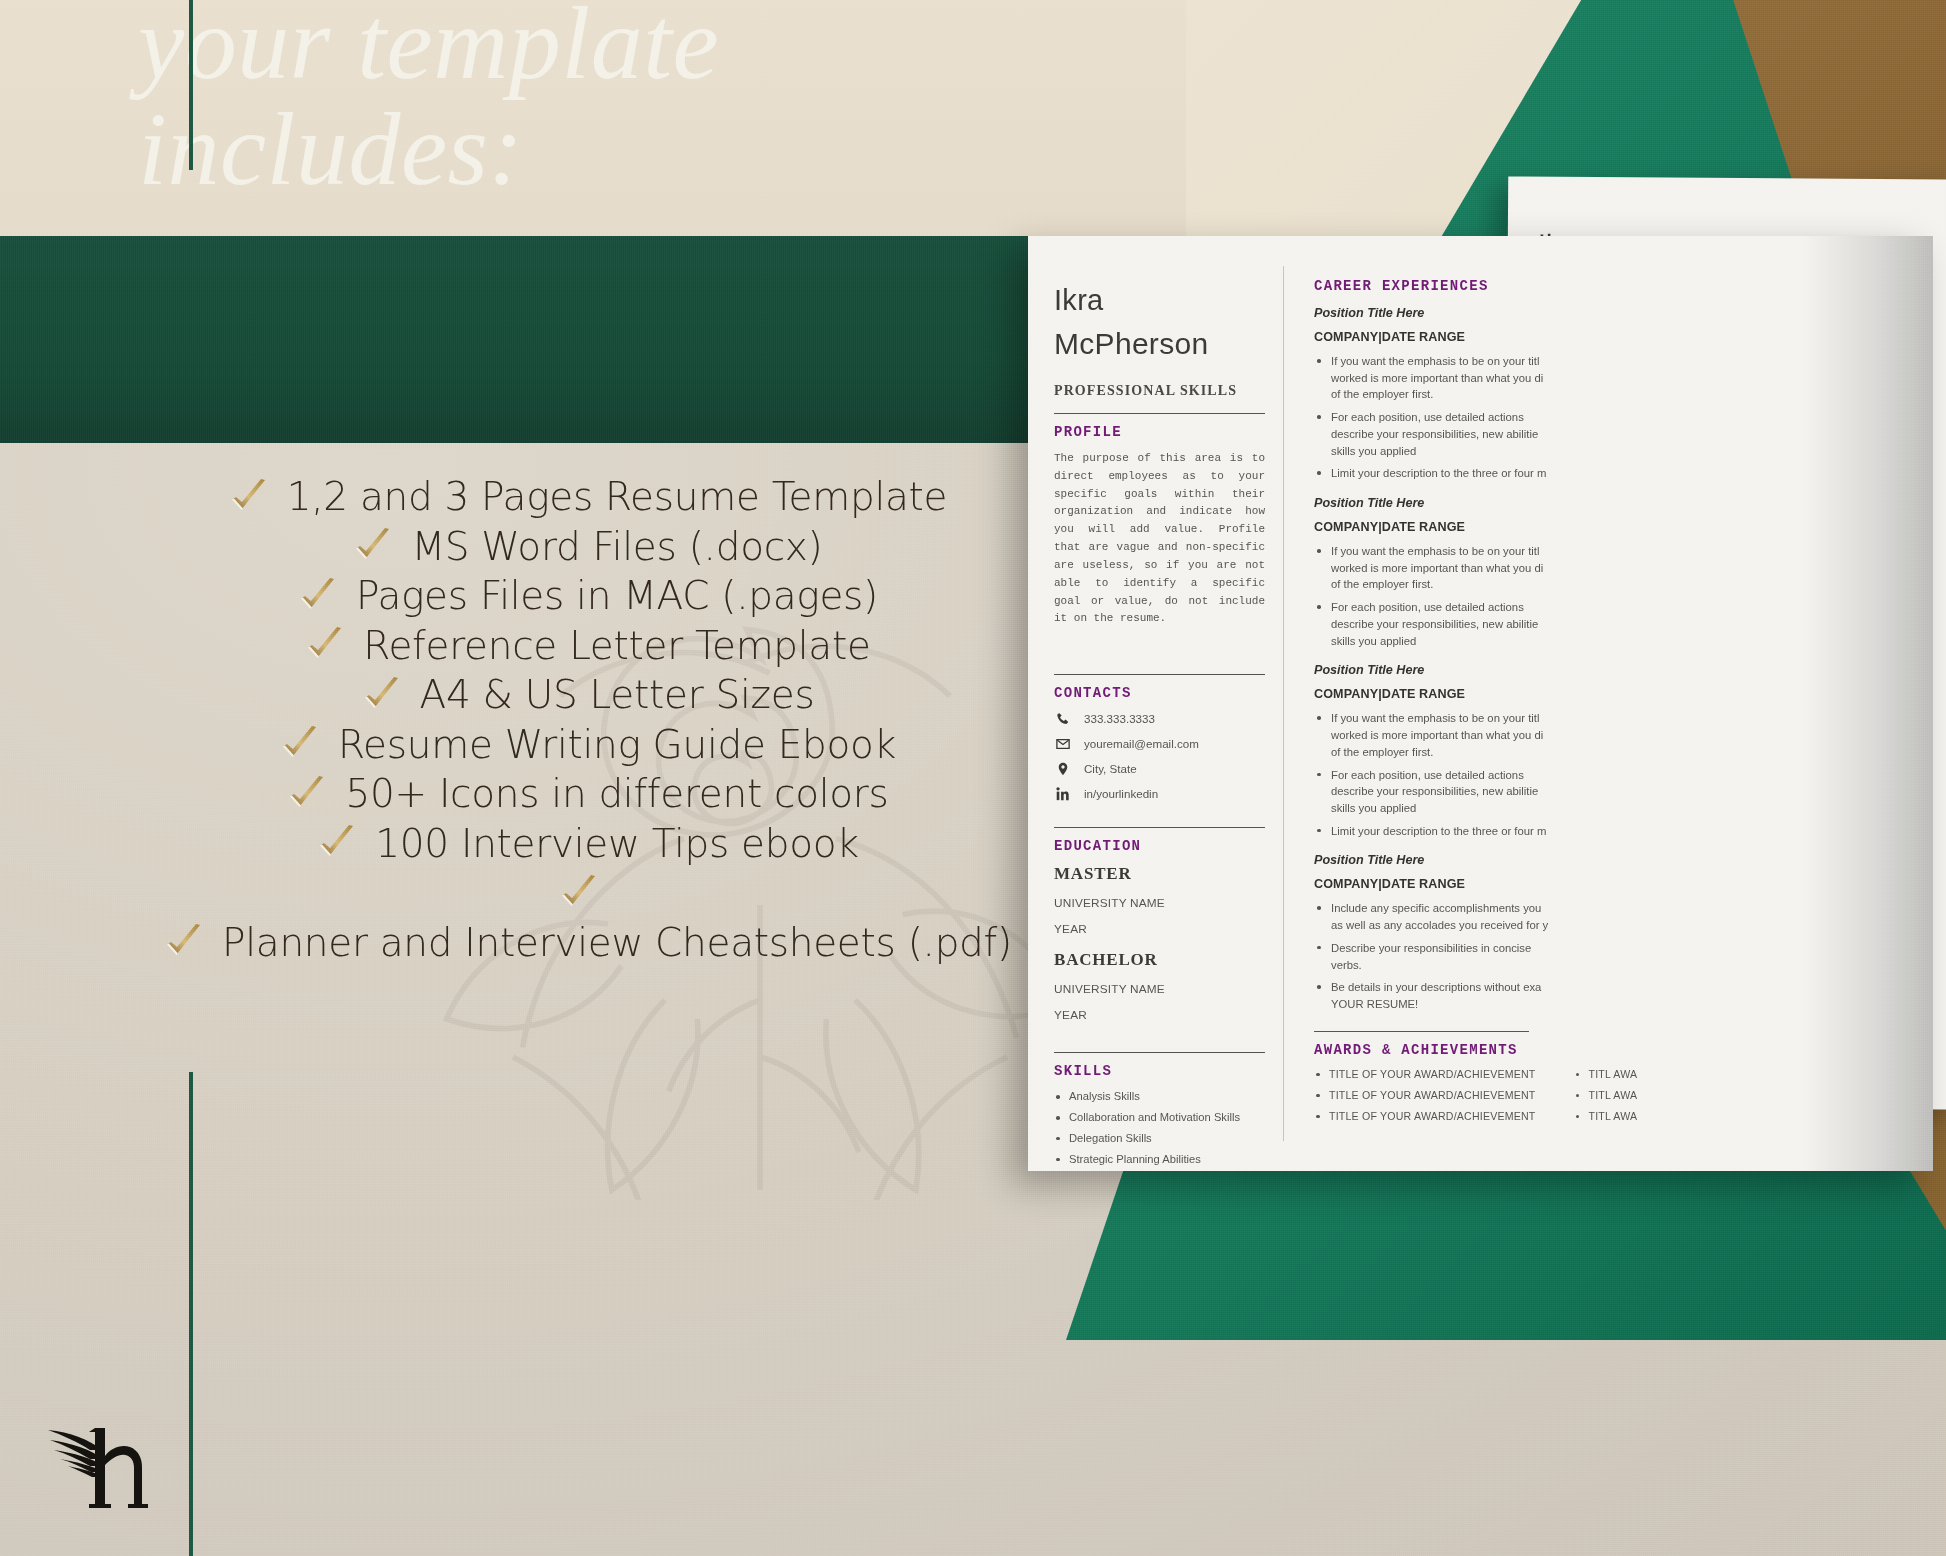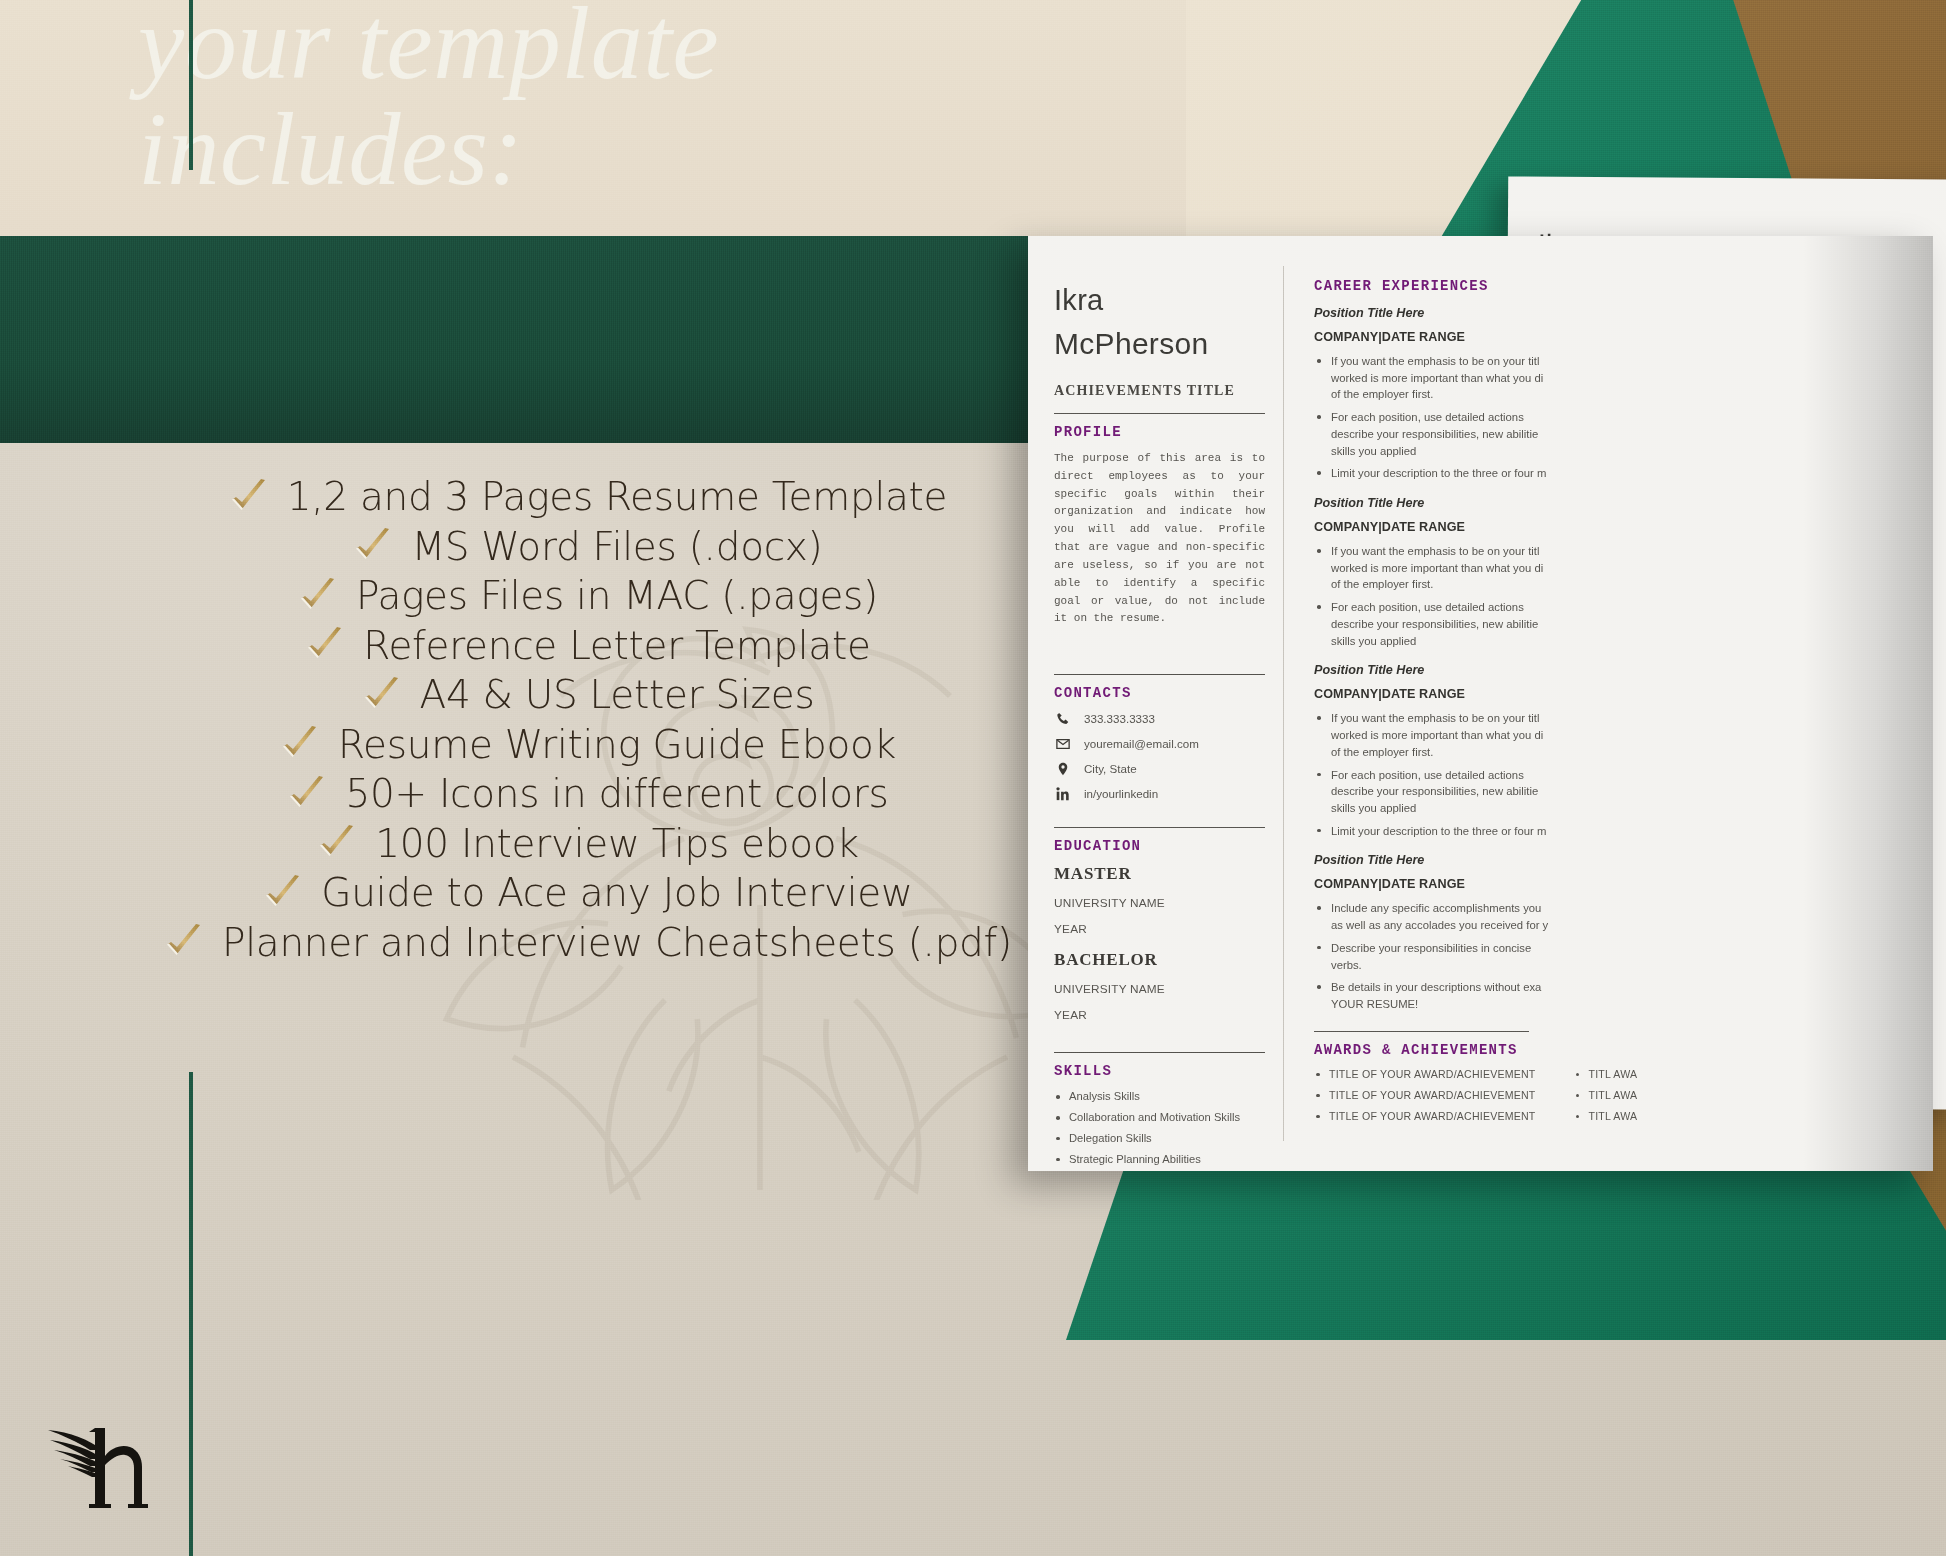--- a/index.html
+++ b/index.html
@@ -294,21 +294,20 @@
     </span>
     <span class="check-text">100 Interview Tips ebook</span>
   </div>
   <div class="check-item">
     <span class="check-mark">
       <svg viewBox="0 0 40 40">
           <path d="M4 22 L13 32 L36 3 L32 2 L13 25 L7 20 Z" fill="url(#g1)"></path>
           <path d="M3 22.5 L12.5 33 L14 31.5 L5 21.5 Z" fill="#f5f1e6"></path>
         </svg>
     </span>
-    <span class="check-text">Guide to Ace any Job Interview</span>
   </div>
   <div class="check-item">
     <span class="check-mark">
       <svg viewBox="0 0 40 40">
           <path d="M4 22 L13 32 L36 3 L32 2 L13 25 L7 20 Z" fill="url(#g1)"></path>
           <path d="M3 22.5 L12.5 33 L14 31.5 L5 21.5 Z" fill="#f5f1e6"></path>
         </svg>
     </span>
     <span class="check-text">Planner and Interview Cheatsheets (.pdf)</span>
   </div>
@@ -375,21 +374,21 @@
     </ul>
   </div>
 </div>
 
 <div class="resume-front">
   <div class="page-inner">
 
     <div class="col-left">
       <div class="nm1">Ikra</div>
       <div class="nm2">McPherson</div>
-      <div class="prof-title">ACHIEVEMENTS TITLE</div>
+      <div class="prof-title">PROFESSIONAL SKILLS</div>
       <div class="sec-rule"></div>
       <div class="sec-head">PROFILE</div>
       <div class="body-txt">The purpose of this area is to direct employees as to your specific goals within their organization and indicate how you will add value. Profile that are vague and non-specific are useless, so if you are not able to identify a specific goal or value, do not include it on the resume.</div>
 
       <div class="sec-rule" style="margin-top:46px"></div>
       <div class="sec-head">CONTACTS</div>
       <div class="contact-row">
         <span class="c-ico">
             <svg viewBox="0 0 16 16">
               <path d="M3.5 1L6.5 4 4.6 6c1 2 2.4 3.4 4.4 4.4l2-1.9 3 3-2.1 2.1C6.6 13.6 2.4 9.4 1.4 3.1z"></path>

